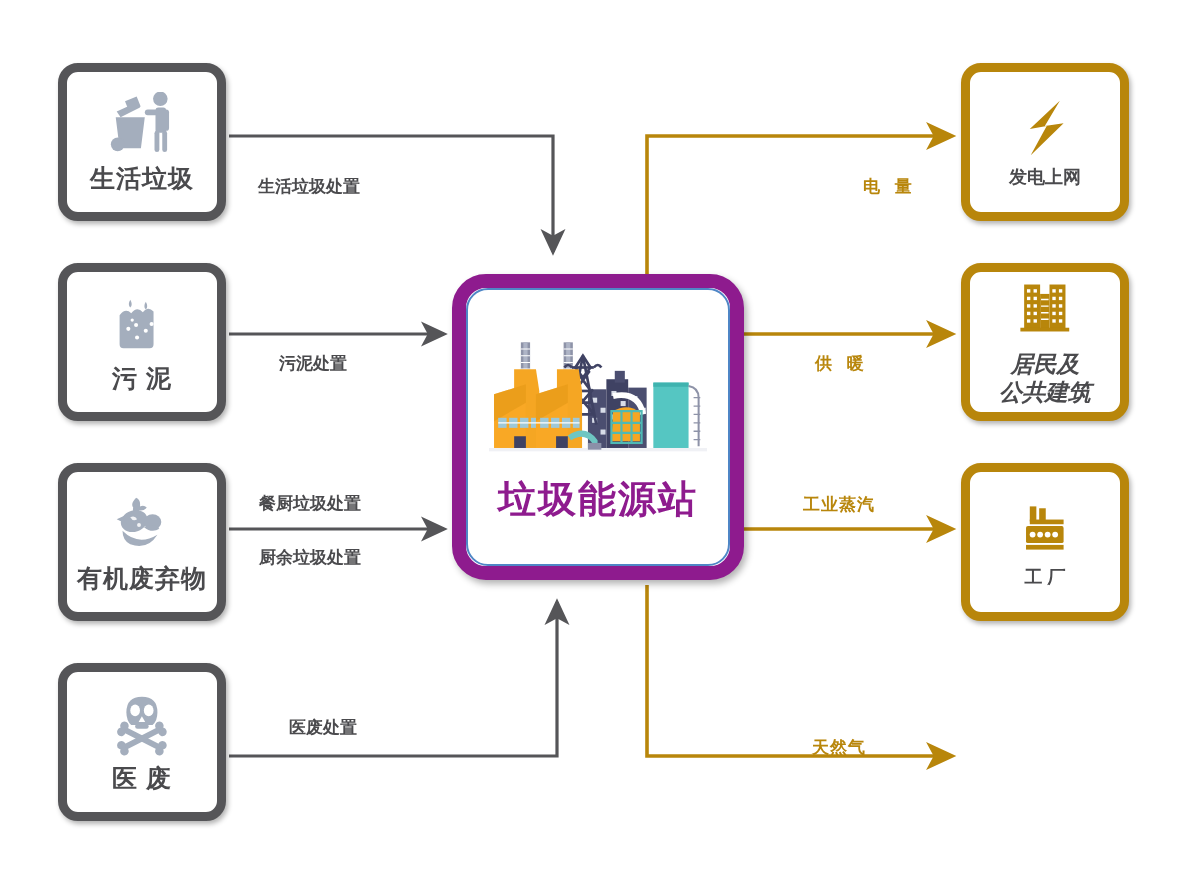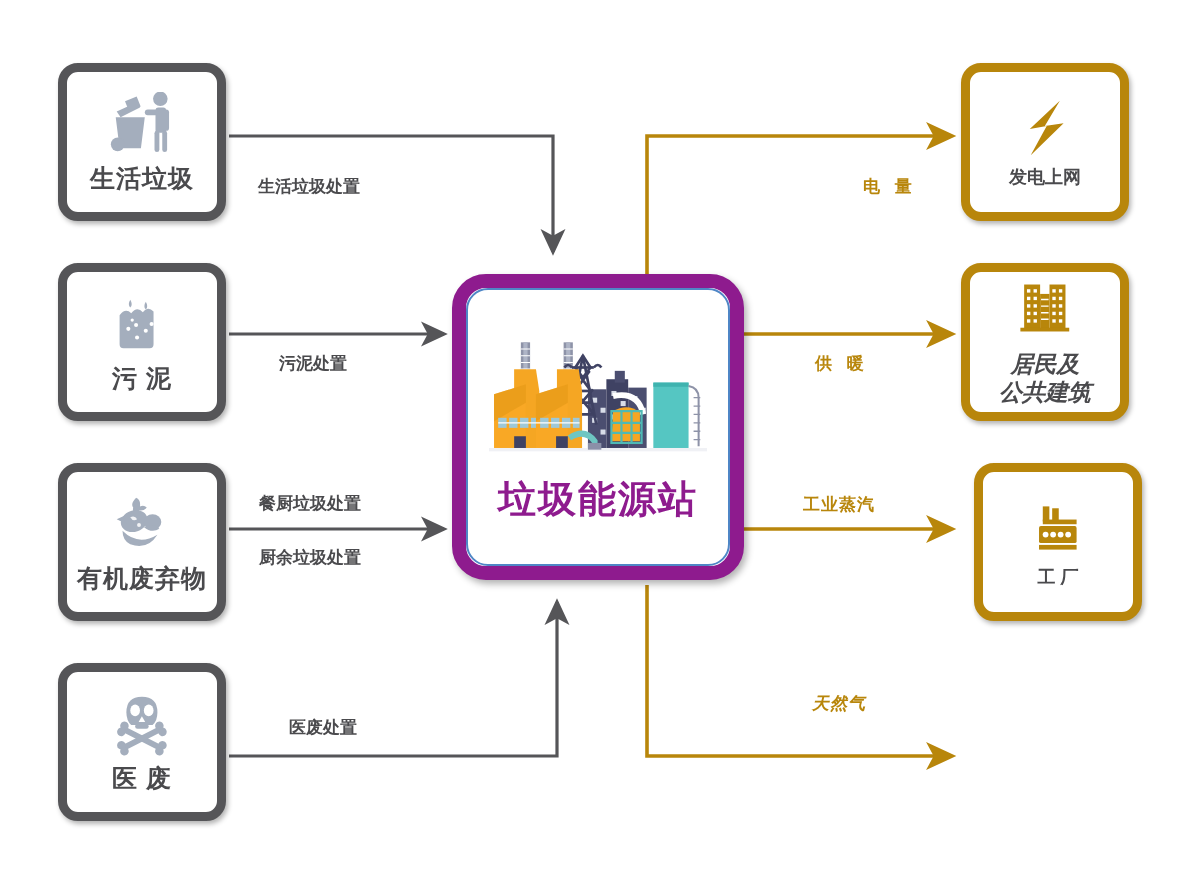--- a/index.html
+++ b/index.html
@@ -286,21 +286,21 @@
       <g stroke="#ffffff" stroke-width="1.5">
         <path d="M32 24h8M32 31h8M32 38h8M32 45h8"></path>
       </g>
     </svg>
     <div class="caption">
       <span>居民及</span><br>
       <span>公共建筑</span>
     </div>
   </div>
 
-  <div class="node dst" style="left:961px;top:463px;margin-left:13px;">
+  <div class="node dst" style="left:961px;top:463px;">
     <svg class="icon" viewBox="0 0 72 66">
       <g fill="#b8860b">
         <path d="M20 10 h7 v16 h-7 Z"></path>
           <path d="M30 12 h7 v14 h-7 Z"></path>
         <rect x="20" y="24" width="36" height="5"></rect>
         <rect x="16" y="31" width="40" height="18" rx="2"></rect>
         <rect x="16" y="51" width="40" height="5"></rect>
       </g>
       <g fill="#ffffff">
         <circle cx="23" cy="40" r="3.1"></circle>
@@ -315,15 +315,15 @@
 
   <div class="edge-label gray" style="left:258px;top:175px;">生活垃圾处置</div>
   <div class="edge-label gray" style="left:279px;top:352px;">污泥处置</div>
   <div class="edge-label gray" style="left:259px;top:492px;">餐厨垃圾处置</div>
   <div class="edge-label gray" style="left:259px;top:546px;">厨余垃圾处置</div>
   <div class="edge-label gray" style="left:289px;top:716px;">医废处置</div>
 
   <div class="edge-label gold" style="left:819px;top:175px;margin-left:44px;">电  量</div>
   <div class="edge-label gold" style="left:815px;top:352px;text-align:center;">供  暖</div>
   <div class="edge-label gold tight" style="left:803px;top:493px;">工业蒸汽</div>
-  <div class="edge-label gold tight" style="left:812px;top:692px;font-style:italic;">天然气</div>
+  <div class="edge-label gold tight" style="left:812px;top:736px;">天然气</div>
 
 </div>
 
 </body></html>

